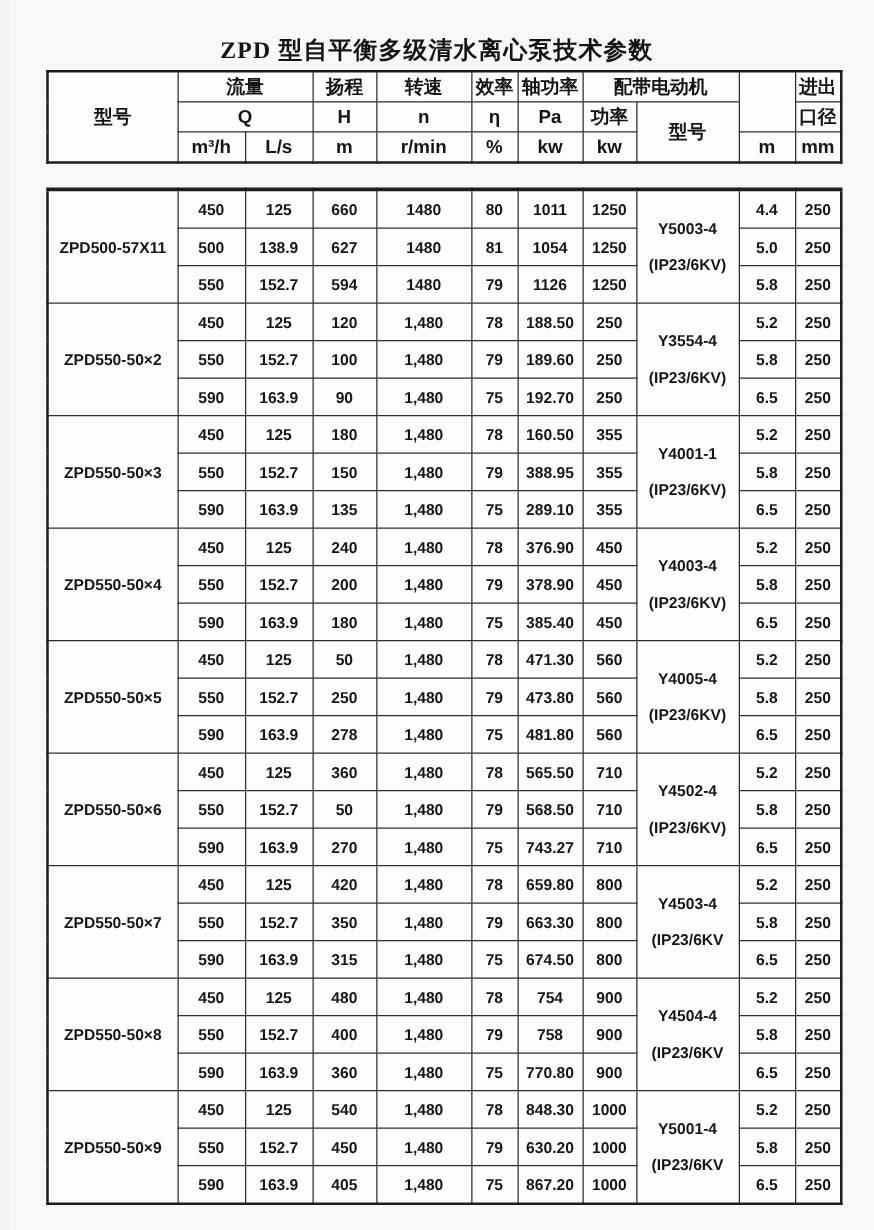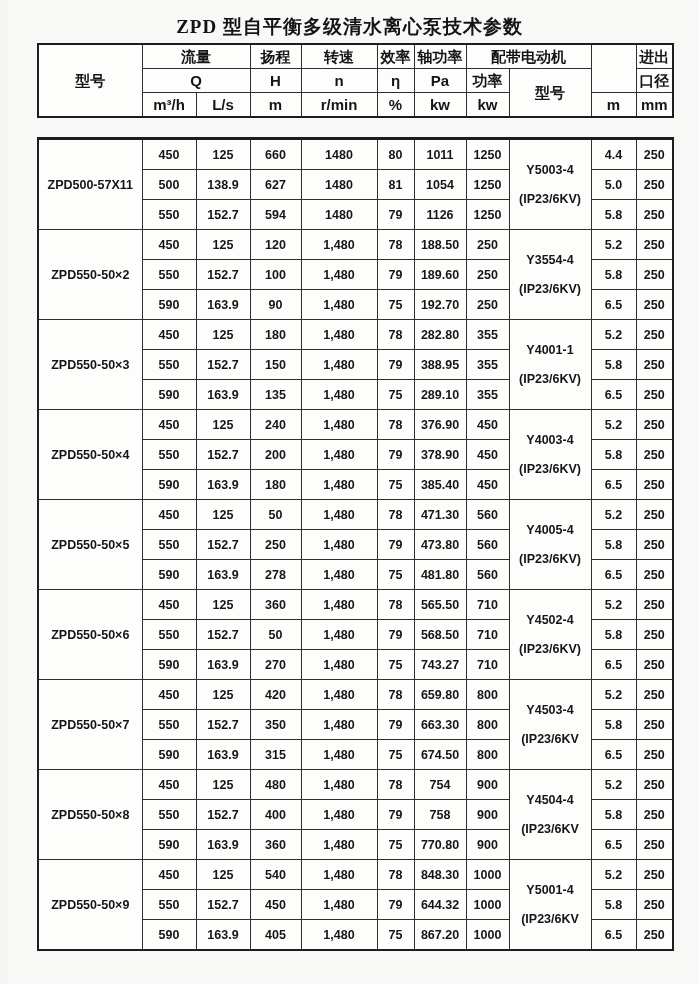--- a/index.html
+++ b/index.html
@@ -19,21 +19,21 @@
       linear-gradient(90deg, rgba(0,0,0,0.012) 0 8px, rgba(0,0,0,0) 8px 16px),
       #f8f8f6;
   }
   .page-title {
     text-align: center;
     font-family: "Liberation Serif", "DejaVu Serif", serif;
     font-size: 19px;
     font-weight: 600;
     letter-spacing: 1px;
     color: #141414;
-    padding-top: 14px;
+    padding-top: 27px;
     margin: 0 0 3px 0;
     white-space: nowrap;
   }
   table.tbl {
     border-collapse: collapse;
     table-layout: fixed;
     width: 635px;
     margin-left: 37px;
     background: #fdfdfc;
   }
@@ -221,21 +221,21 @@
           <td>6.5</td>
           <td>250</td>
         </tr>
         <tr>
           <td class="model-cell" rowspan="3">ZPD550-50×3</td>
           <td>450</td>
           <td>125</td>
           <td>180</td>
           <td>1,480</td>
           <td>78</td>
-          <td>282.80</td>
+          <td>160.50</td>
           <td>355</td>
           <td class="motor-cell" rowspan="3">
             <div class="motor-line1">Y4001-1</div>
             <div class="motor-line2">(IP23/6KV)</div>
           </td>
           <td>5.2</td>
           <td>250</td>
         </tr>
         <tr>
           <td>550</td>
@@ -464,21 +464,21 @@
           </td>
           <td>5.2</td>
           <td>250</td>
         </tr>
         <tr>
           <td>550</td>
           <td>152.7</td>
           <td>450</td>
           <td>1,480</td>
           <td>79</td>
-          <td>644.32</td>
+          <td>630.20</td>
           <td>1000</td>
           <td>5.8</td>
           <td>250</td>
         </tr>
         <tr>
           <td>590</td>
           <td>163.9</td>
           <td>405</td>
           <td>1,480</td>
           <td>75</td>

